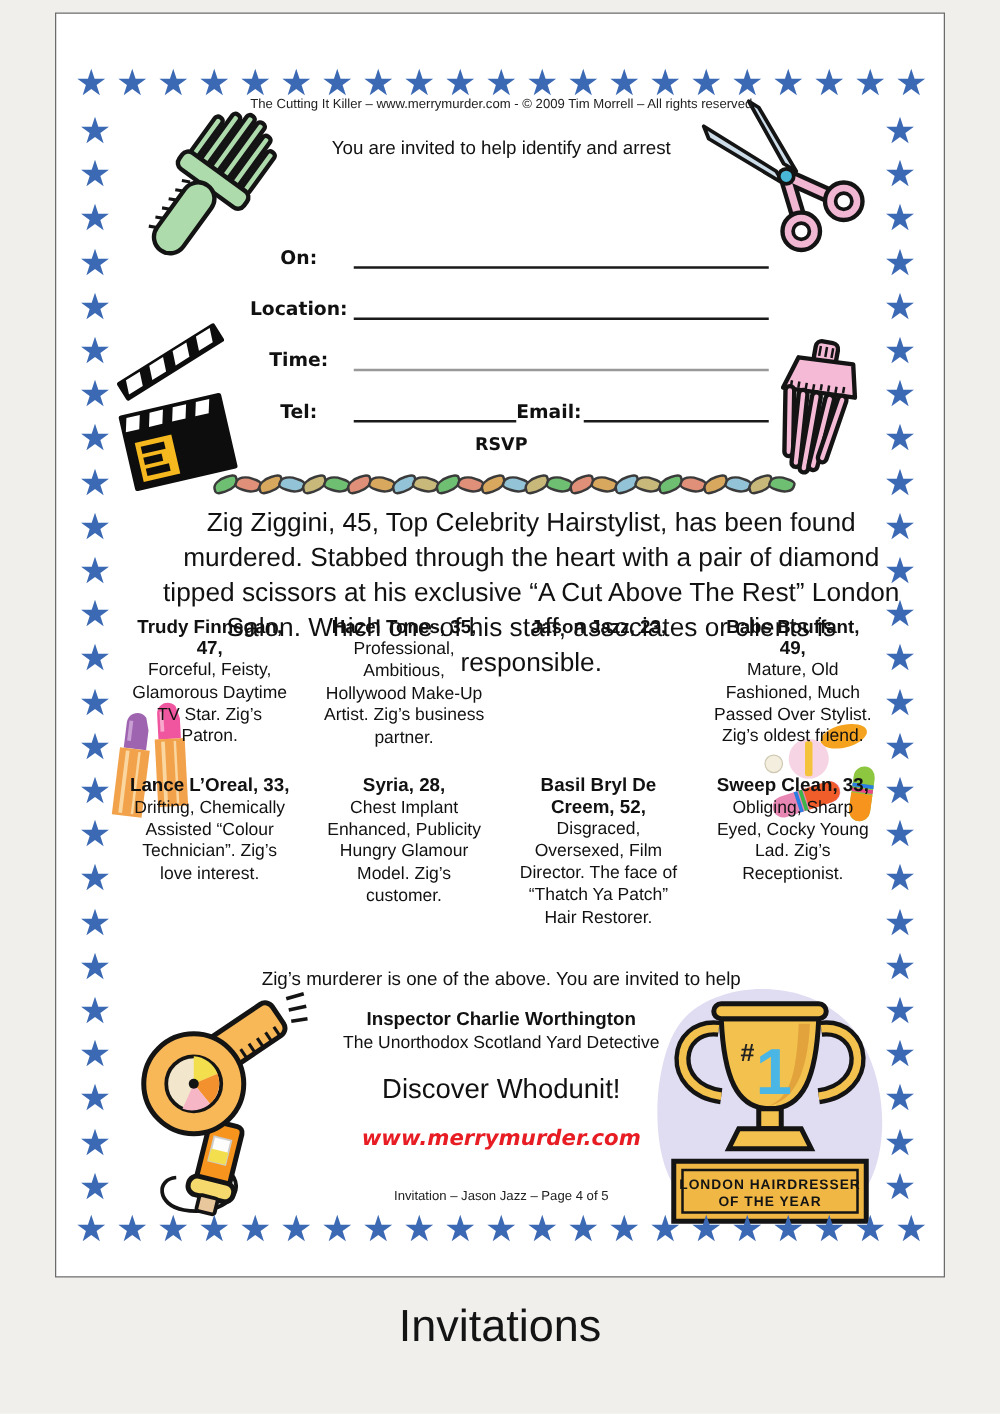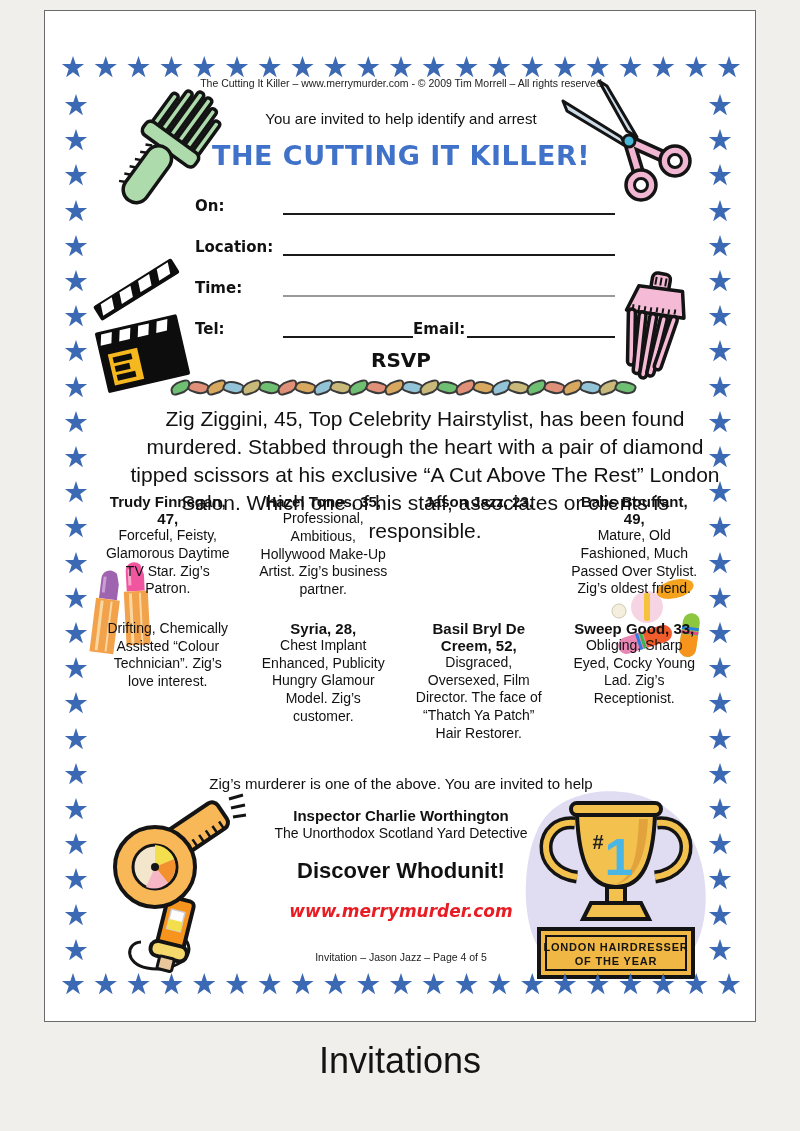--- a/index.html
+++ b/index.html
@@ -32,41 +32,41 @@
   
   .ct{position:absolute;left:56px;width:600px;text-align:center;z-index:2;}
   .header-line{top:66px;font-size:10.5px;color:#222;}
   .invite-line{top:99px;font-size:15px;}
   .main-title{top:129px;font-size:27px;font-weight:bold;color:var(--title);
     font-family:"DejaVu Sans",sans-serif;letter-spacing:.5px;}
   
   .form{position:absolute;left:150px;top:180px;width:420px;z-index:2;
     font-family:"DejaVu Sans",sans-serif;font-weight:700;font-size:15px;}
   .form-row{display:flex;align-items:flex-end;height:24px;margin-bottom:17px;}
-  .f-label{flex:0 0 88px;}
+  .f-label{flex:0 0 88px;text-align:center;}
   .f-label.email{flex:0 0 auto;padding-right:2px;}
   .f-line{flex:1;border-bottom:2px solid #1a1a1a;height:100%;}
   .f-line.gray{border-bottom-color:#999;}
   .f-line.tel{flex:0 0 130px;}
-  .rsvp{top:337px;font-family:"DejaVu Sans",sans-serif;font-weight:700;font-size:20px;}
+  .rsvp{top:337px;font-family:"DejaVu Sans",sans-serif;font-weight:700;font-size:14px;}
   
   .divider{position:absolute;left:128px;top:366px;width:463px;height:20px;
     display:flex;align-items:center;justify-content:space-between;z-index:2;}
   .leaf{display:inline-block;width:21px;height:13px;margin-left:-3px;
     border:2px solid #3a3a3a;border-radius:60% 25% 60% 25%;}
   .summary{top:394px;left:61px;width:590px;font-size:21px;line-height:1.33;margin-left:24px;}
   
   .suspects{position:absolute;left:58px;top:482px;width:596px;z-index:2;
     display:grid;grid-template-columns:1fr 1fr 1fr 1fr;column-gap:26px;row-gap:21px;text-align:center;}
   .suspect .name{font-weight:bold;font-size:15px;}
   .suspect .desc{font-size:14px;line-height:1.27;}
   .closing-line{top:764px;font-size:15px;}
   .detective-name{top:796px;font-size:15px;font-weight:bold;}
   .detective-sub{top:814px;font-size:14px;}
-  .cta{top:847px;font-size:22px;font-weight:bold;}
+  .cta{top:847px;font-size:22px;font-weight:normal;}
   .website{top:890px;font-size:17px;font-weight:bold;font-style:italic;color:var(--red);
     font-family:"DejaVu Sans",sans-serif;}
   .footer-line{top:940px;font-size:10.5px;color:#222;}
   
   .art{position:absolute;z-index:1;}
   .art svg{overflow:visible;display:block;}
   #art-comb{left:58px;top:70px;}
   #art-scissors{left:512px;top:70px;}
   #art-clapper{left:46px;top:270px;}
   #art-pick{left:562px;top:260px;}
@@ -179,21 +179,20 @@
       <span>★</span>
       <span>★</span>
       <span>★</span>
       <span>★</span>
       <span>★</span>
       <span>★</span>
     </div>
 
   <div class="ct header-line">The Cutting It Killer – www.merrymurder.com - © 2009 Tim Morrell – All rights reserved</div>
   <div class="ct invite-line">You are invited to help identify and arrest</div>
-  <div class="ct main-title">THE CUTTING IT KILLER!</div>
 
   <div class="form">
     <div class="form-row">
       <span class="f-label">On:</span>
       <span class="f-line"></span>
     </div>
     <div class="form-row">
       <span class="f-label">Location:</span>
       <span class="f-line"></span>
     </div>
@@ -251,32 +250,33 @@
       <div class="desc">Professional, Ambitious, Hollywood Make-Up Artist. Zig’s business partner.</div>
     </div>
     <div class="suspect">
       <div class="name">Jason Jazz, 23,</div>
     </div>
     <div class="suspect">
       <div class="name">Babs Bouffant, 49,</div>
       <div class="desc">Mature, Old Fashioned, Much Passed Over Stylist.  Zig’s oldest friend.</div>
     </div>
     <div class="suspect">
+      <div class="name">Lance L’Oreal, 33,</div>
       <div class="desc">Drifting, Chemically Assisted “Colour Technician”.  Zig’s love interest.</div>
     </div>
     <div class="suspect">
       <div class="name">Syria, 28,</div>
       <div class="desc">Chest Implant Enhanced, Publicity Hungry Glamour Model.  Zig’s customer.</div>
     </div>
     <div class="suspect">
       <div class="name">Basil Bryl De Creem, 52,</div>
       <div class="desc">Disgraced, Oversexed, Film Director. The face of “Thatch Ya Patch” Hair Restorer.</div>
     </div>
     <div class="suspect">
-      <div class="name">Sweep Good, 33,</div>
+      <div class="name">Sweep Clean, 33,</div>
       <div class="desc">Obliging, Sharp Eyed, Cocky Young Lad. Zig’s Receptionist.</div>
     </div>
   </div>
 
   <div class="ct closing-line">Zig’s murderer is one of the above.  You are invited to help</div>
   <div class="ct detective-name">Inspector Charlie Worthington</div>
   <div class="ct detective-sub">The Unorthodox Scotland Yard Detective</div>
   <div class="ct cta">Discover Whodunit!</div>
   <div class="ct website">www.merrymurder.com</div>
   <div class="ct footer-line">Invitation – Jason Jazz – Page 4 of 5</div>

